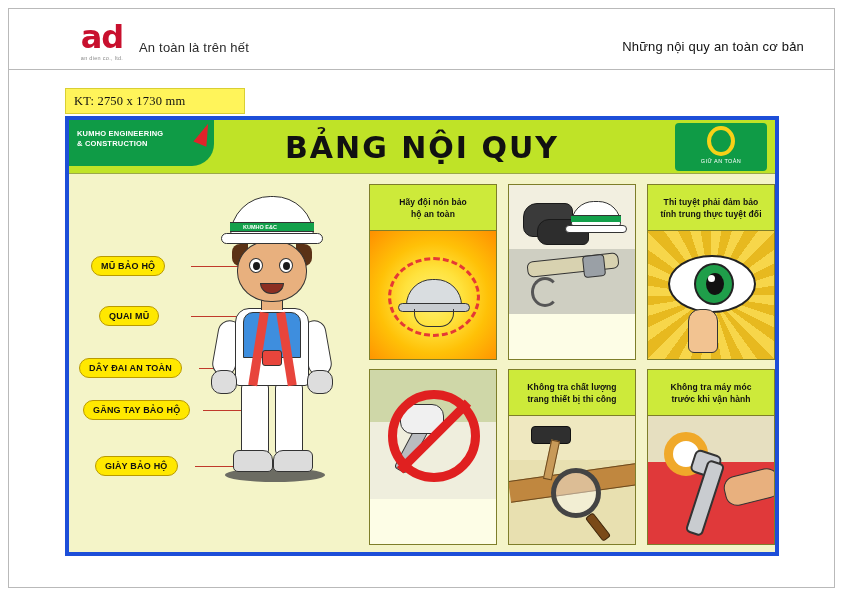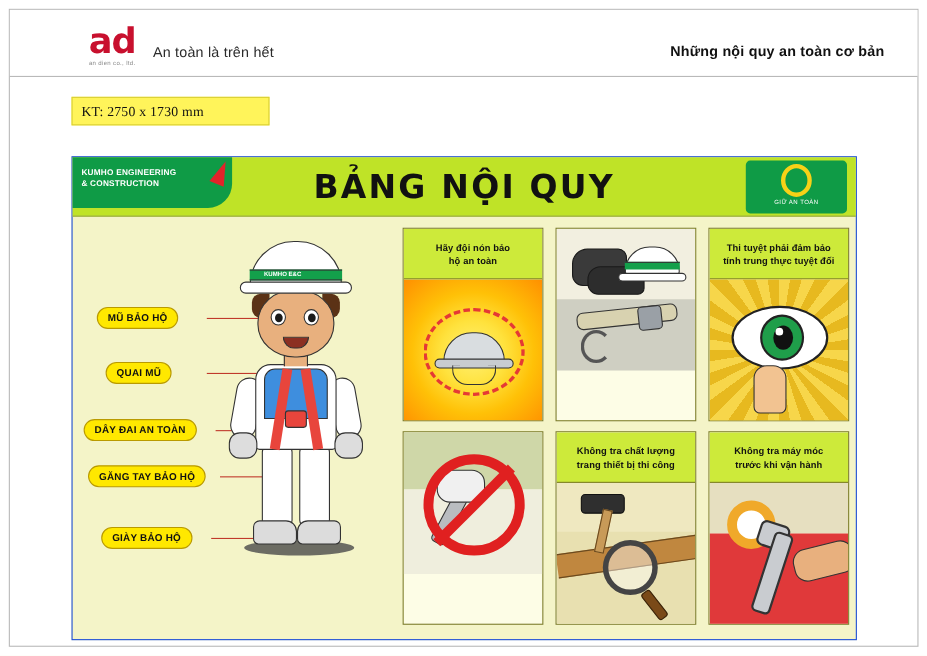--- a/index.html
+++ b/index.html
@@ -53,21 +53,21 @@
     position: absolute;
     left: 130px; top: 31px;
     font-size: 13px;
     color: #2b2b2b;
     letter-spacing: 0.2px;
   }
   .header-right {
     position: absolute;
     right: 30px; top: 30px;
     font-size: 13px;
-    font-weight: bold;
+    font-weight: normal;
     color: #111;
     letter-spacing: 0.2px;
   }
   .header-rule {
     position: absolute;
     left: 9px; top: 69px;
     width: 825px; height: 1px;
     background: #b9b9b9;
   }
 
@@ -85,23 +85,23 @@
   .kt-text {
     font-size: 12.5px;
     color: #111;
     letter-spacing: 0.2px;
     font-family: Liberation Serif, serif;
   }
 
   
   .poster {
     position: absolute;
-    left: 65px; top: 142px;
+    left: 65px; top: 116px;
     width: 714px; height: 440px;
-    border: 1px solid #1d4ed8;
+    border: 4px solid #1d4ed8;
     background: #f4f4c8;
   }
   .poster-top {
     position: absolute;
     left: 0; top: 0;
     width: 100%; height: 54px;
     background: #bfe327;
     border-bottom: 1px solid #9aa84a;
   }
   .kumho-badge {

